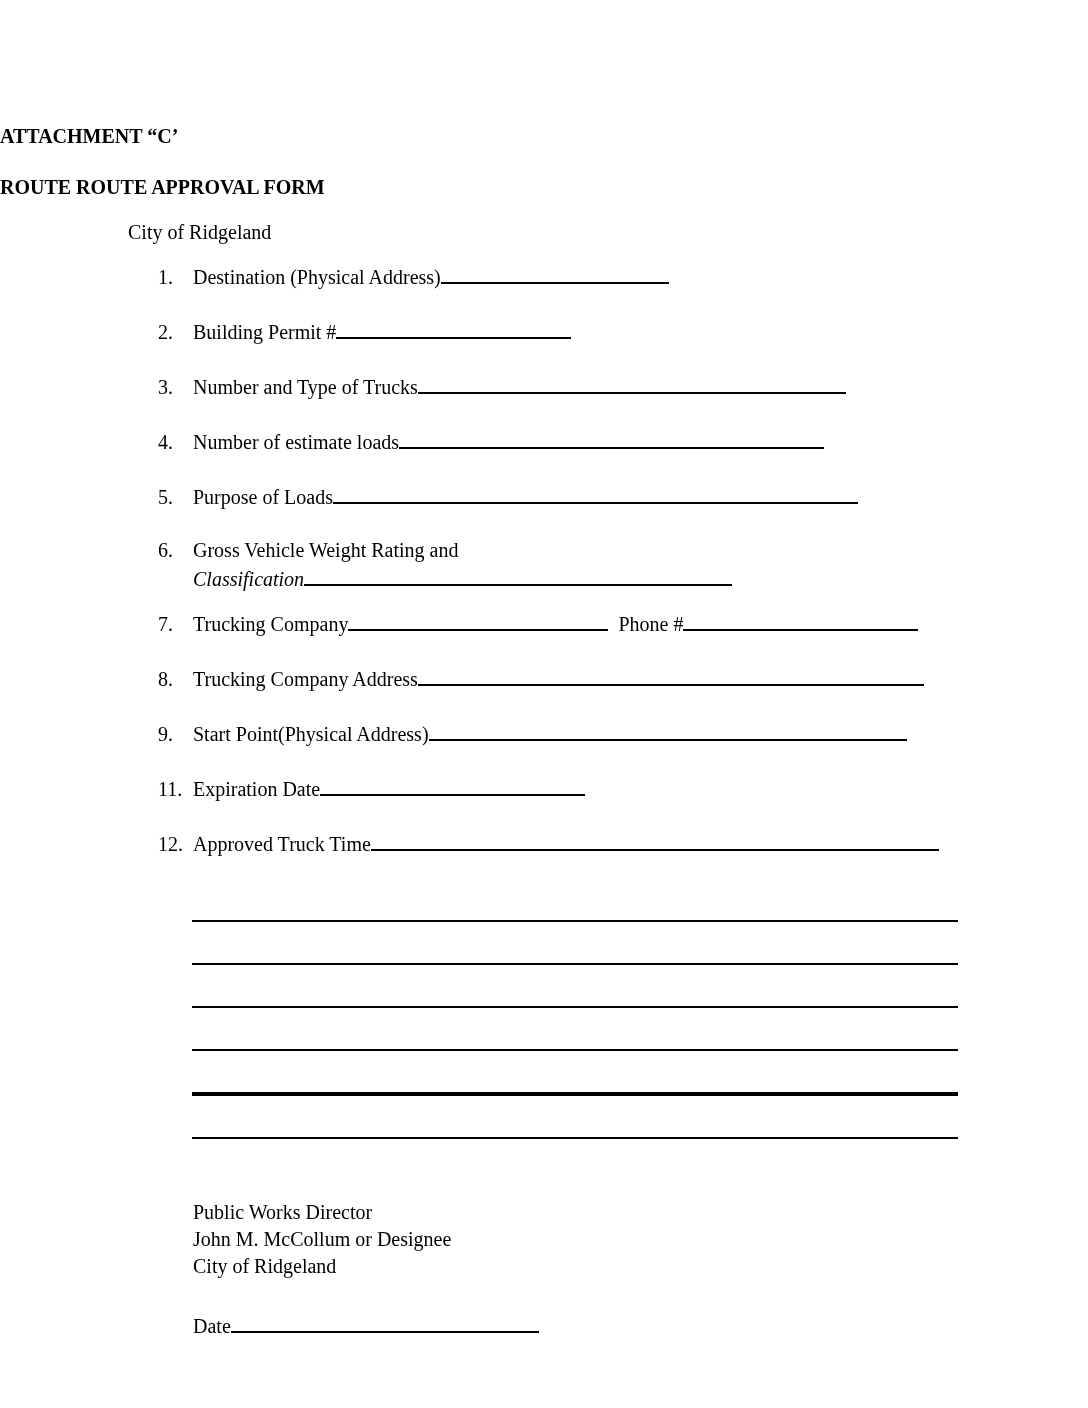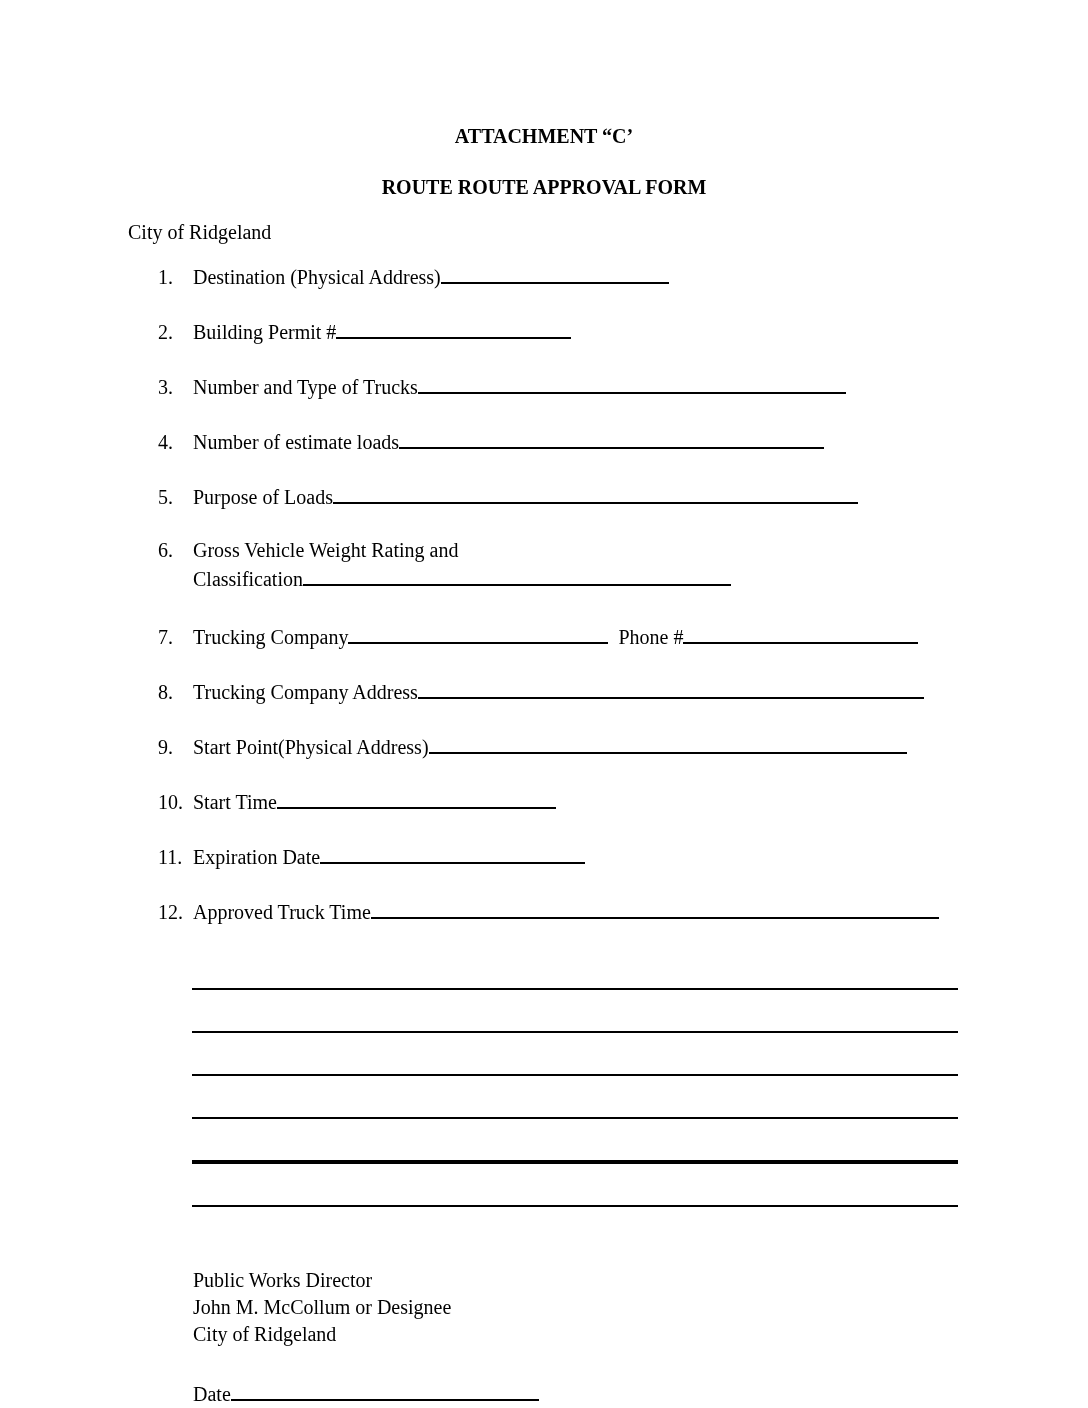--- a/index.html
+++ b/index.html
@@ -8,29 +8,29 @@
     height: 1408px;
     background: #ffffff;
     color: #000000;
     font-family: "Liberation Serif", "DejaVu Serif", serif;
     font-size: 20px;
     line-height: 27px;
     overflow: hidden;
     box-sizing: border-box;
   }
   .title {
-    text-align: center;
+    text-align: left;
     font-weight: bold;
   }
   .title-attachment { padding-top: 123px; }
   .title-form { margin-top: 24px; }
   .org-name { margin-top: 18px; margin-left: 128px; }
   .form-items { margin-top: 16px; }
   .form-row { margin-left: 158px; margin-bottom: 26px; white-space: nowrap; }
-  .form-row-cont { margin-left: 193px; margin-top: -26px; margin-bottom: 29px; white-space: nowrap; }
+  .form-row-cont { margin-left: 193px; margin-top: -26px; margin-bottom: 16px; white-space: nowrap; font-style: italic; }
   .item-num { display: inline-block; width: 35px; }
   .fill-line {
     display: inline-block;
     height: 1em;
     border-bottom: 2px solid #000000;
     vertical-align: baseline;
   }
   .phone-gap { display: inline-block; width: 10px; }
   .cont-lines { margin-left: 192px; width: 766px; }
   .cont-line { height: 41px; border-bottom: 2px solid #000000; }
@@ -83,23 +83,20 @@
     </div>
 
     <div class="form-row">
       <span class="item-num">8.</span><span>Trucking Company Address</span><span class="fill-line" style="width:506px"></span>
     </div>
 
     <div class="form-row">
       <span class="item-num">9.</span><span>Start Point(Physical Address)</span><span class="fill-line" style="width:478px"></span>
     </div>
 
-    <div class="form-row">
-      <span class="item-num">10.</span><span>Start Time</span><span class="fill-line" style="width:279px"></span>
-    </div>
 
     <div class="form-row">
       <span class="item-num">11.</span><span>Expiration Date</span><span class="fill-line" style="width:265px"></span>
     </div>
 
     <div class="form-row">
       <span class="item-num">12.</span><span>Approved Truck Time</span><span class="fill-line" style="width:568px"></span>
     </div>
 
   </div>

